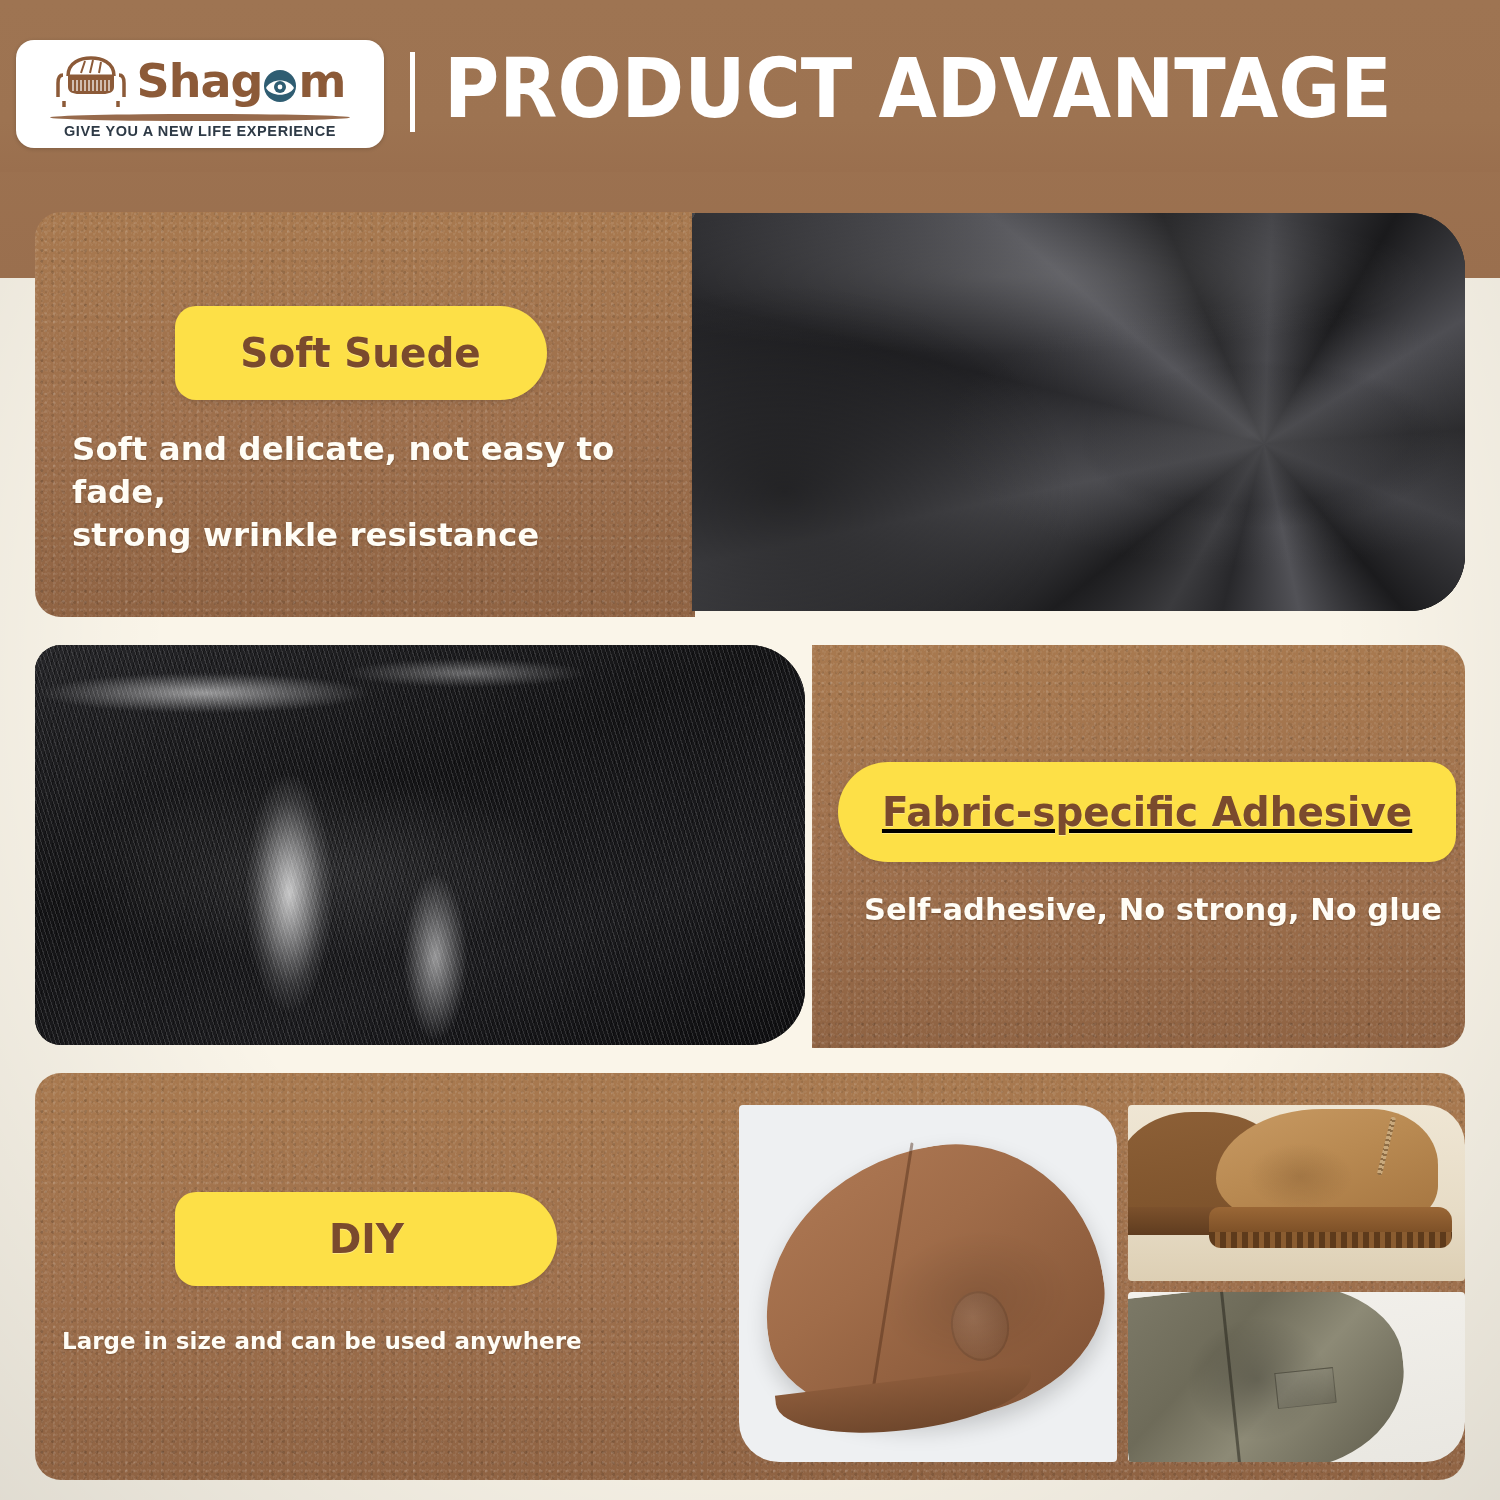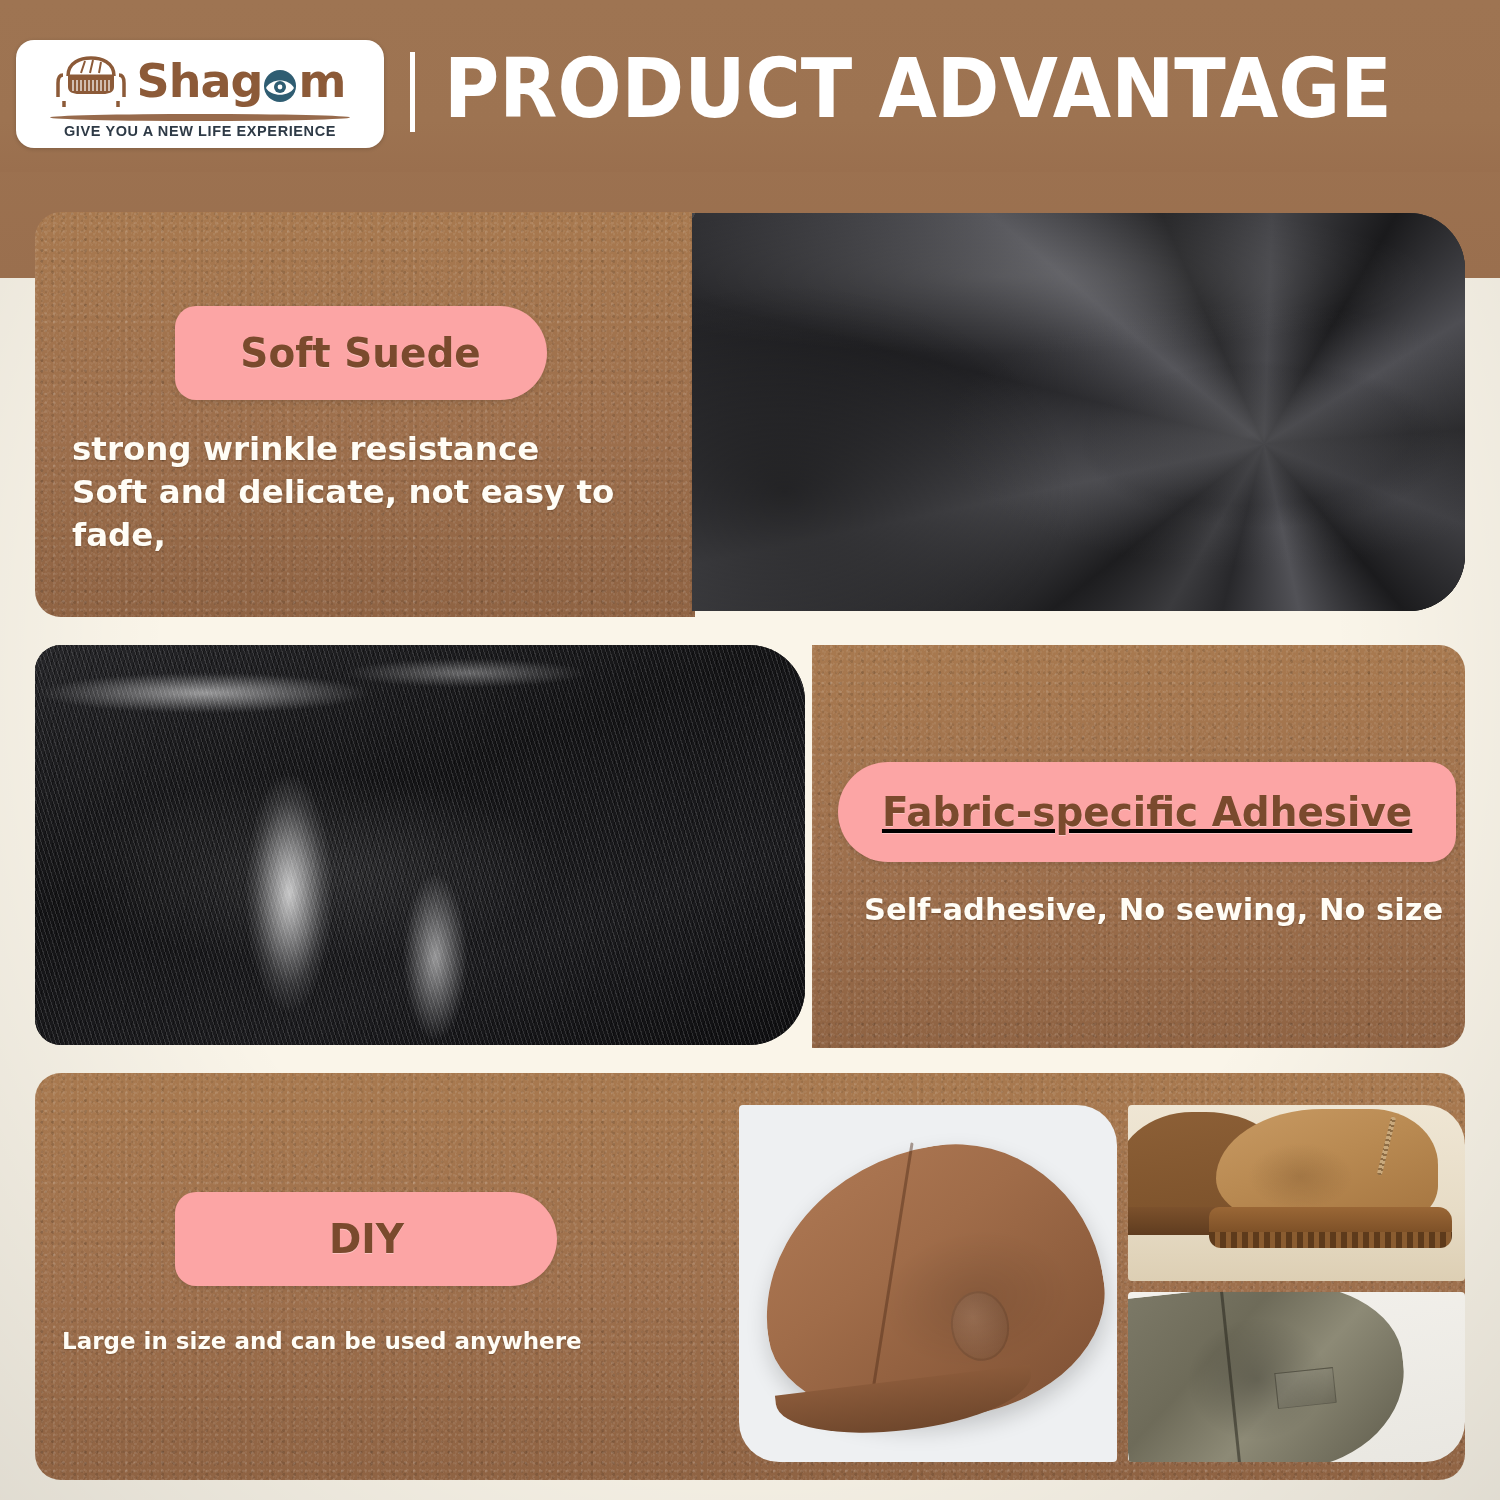--- a/index.html
+++ b/index.html
@@ -76,21 +76,21 @@
       radial-gradient(circle at 85% 14%, rgba(0,0,0,.08) 0 1.2px, transparent 1.6px),
       radial-gradient(circle at 8% 66%, rgba(255,255,255,.06) 0 1px, transparent 1.4px),
       radial-gradient(circle at 72% 88%, rgba(0,0,0,.07) 0 1.1px, transparent 1.5px),
       linear-gradient(112deg, rgba(255,255,255,.05) 0 2px, transparent 2px 5px),
       linear-gradient(180deg,#a8794f 0%,#9d6f4c 55%,#8f6343 100%);
     background-size:9px 9px,11px 11px,8px 8px,13px 13px,7px 7px,10px 10px,6px 6px,100% 100%;
   }
 
   .pill{
     position:absolute;
-    background:#fca5a5;
+    background:#fde047;
     display:flex;align-items:center;justify-content:center;
     box-shadow:0 2px 5px rgba(0,0,0,.13);
   }
   .pill-label{
     color:#7a4a2d;font-weight:bold;
     text-shadow:0 1px 0 rgba(255,255,255,.35);
     font-family:"DejaVu Sans", sans-serif;
     white-space:nowrap;
     transform:scaleX(.95);
   }
@@ -343,42 +343,42 @@
 <div class="header-divider"></div>
 <div class="header-title">PRODUCT ADVANTAGE</div>
 
 <div class="card1 suede"></div>
 
 <div class="pill card1-pill">
   <span class="pill-label">Soft Suede</span>
 </div>
 
 <div class="desc card1-desc">
+  <div>Soft and delicate, not easy to fade,</div>
   <div>strong wrinkle resistance</div>
-  <div>Soft and delicate, not easy to fade,</div>
 </div>
 
 <div class="photo1">
   <div class="velvet"></div>
   <div class="sheen"></div>
 </div>
 
 <div class="photo2">
   <div class="fur"></div>
   <div class="crease"></div>
 </div>
 
 <div class="card2 suede"></div>
 
 <div class="pill card2-pill">
   <span class="pill-label">Fabric-specific Adhesive</span>
 </div>
 
 <div class="desc card2-desc">
-  <div>Self-adhesive, No sewing, No size</div>
+  <div>Self-adhesive, No strong, No glue</div>
 </div>
 
 <div class="card3 suede"></div>
 
 <div class="pill card3-pill">
   <span class="pill-label">DIY</span>
 </div>
 
 <div class="desc card3-desc">
   <div>Large in size and can be used anywhere</div>

